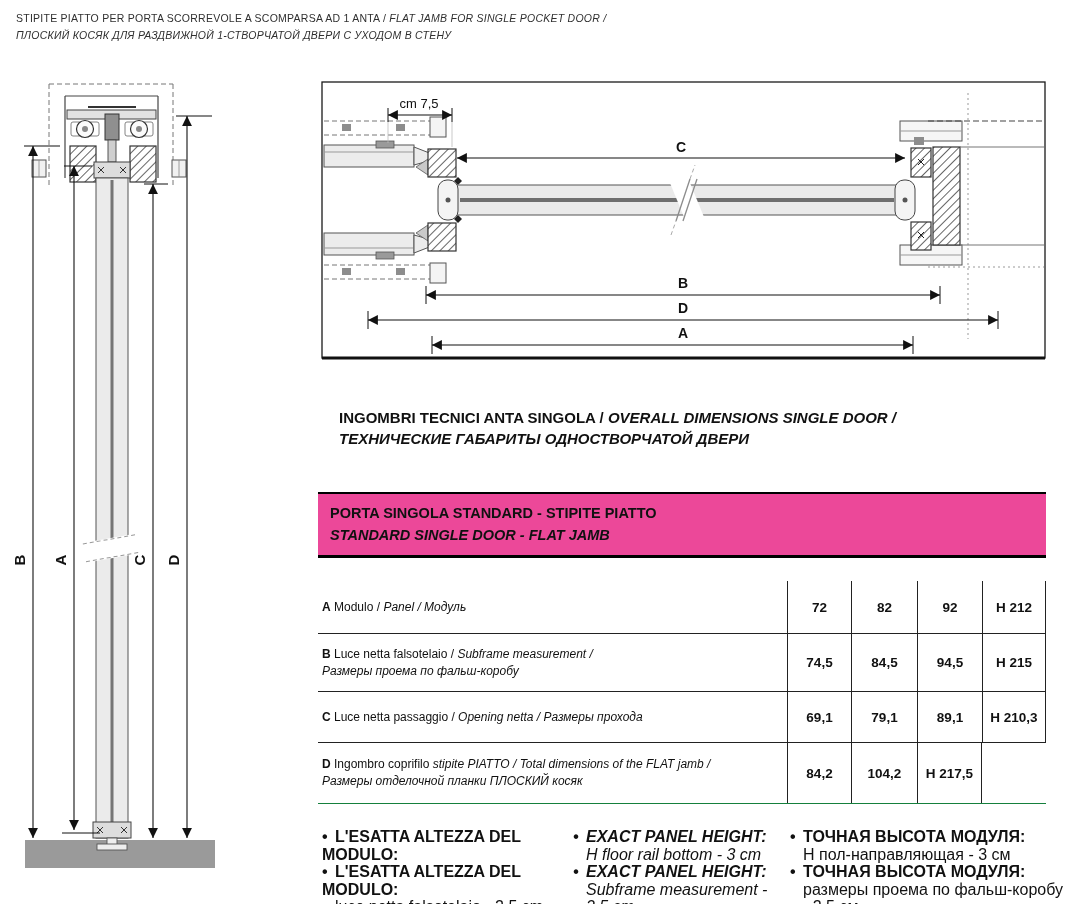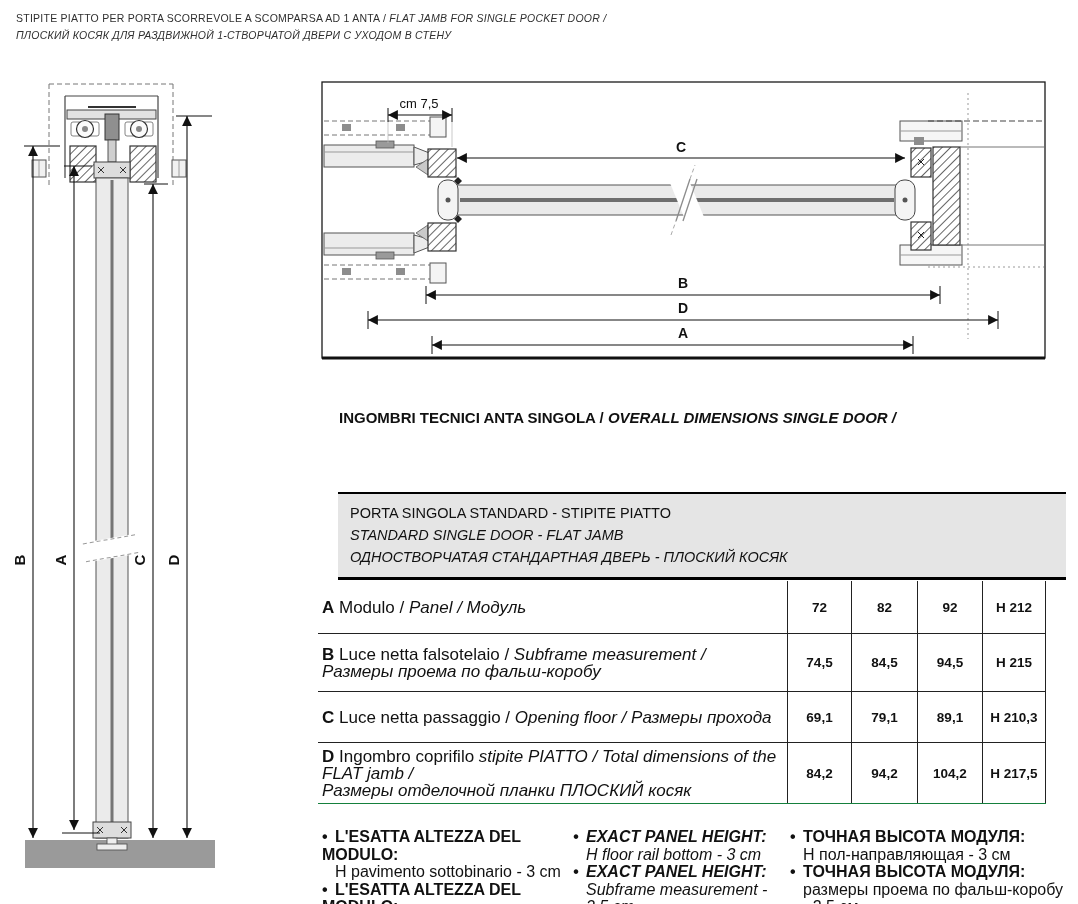--- a/index.html
+++ b/index.html
@@ -6,28 +6,28 @@
   #page{position:relative;width:1078px;height:904px;background:#fff;overflow:hidden;
         font-family:"Liberation Sans","DejaVu Sans",sans-serif;color:#111;}
   .abs{position:absolute;}
   
   #doc-title{left:16px;top:10px;font-size:10.5px;letter-spacing:.25px;color:#2f2f2f;line-height:17px;white-space:nowrap;}
   .it{font-style:italic;}
   .bold{font-weight:bold;}
   
   #section-heading{left:339px;top:407px;font-size:15px;font-weight:bold;line-height:21px;white-space:nowrap;}
   
-  #table-header-box{left:318px;top:492px;width:704px;background:#e5e5e5;
+  #table-header-box{left:318px;top:492px;width:704px;background:#ec4899;
     border-top:2px solid #000;border-bottom:3px solid #000;padding:8px 12px 9px 12px;
-    font-size:14.5px;font-weight:normal;line-height:22px;margin-left:20px;}
+    font-size:14.5px;font-weight:bold;line-height:22px;}
   
   #dim-table{left:318px;top:581px;width:728px;}
   .trow{display:grid;grid-template-columns:469px 64px 66px 65px 64px;border-bottom:1px solid #222;}
   .trow:last-child{border-bottom:1px solid #15803d;}
-  .tdesc{display:flex;flex-direction:column;justify-content:center;font-size:17px;line-height:17px;padding:4px 6px 4px 4px;}
+  .tdesc{display:flex;flex-direction:column;justify-content:center;font-size:12px;line-height:17px;padding:4px 6px 4px 4px;}
   .tval{display:flex;align-items:center;justify-content:center;font-size:13.5px;font-weight:bold;border-left:1px solid #222;text-align:right;}
   .tval:last-child{border-right:1px solid #222;}
   .r-a{height:52px;} .r-b{height:57px;} .r-c{height:50px;} .r-d{height:60px;}
   
   .fnote{top:828px;font-size:16px;line-height:17.5px;}
   #fnote-it{left:322px;width:240px;}
   #fnote-en{left:573px;width:210px;font-style:italic;}
   #fnote-ru{left:790px;width:275px;}
   .fn-h{font-weight:bold;}
   .fn-d{padding-left:13px;}
@@ -243,26 +243,26 @@
     <g font-size="14" font-weight="bold" fill="#111" text-anchor="middle">
       <text x="363" y="77">C</text>
       <text x="365" y="213">B</text>
       <text x="365" y="238">D</text>
       <text x="365" y="263">A</text>
     </g>
   </svg>
 
   <div class="abs" id="section-heading">
     <div><span>INGOMBRI TECNICI ANTA SINGOLA / </span><span class="it">OVERALL DIMENSIONS SINGLE DOOR /</span></div>
+    <div class="it">ТЕХНИЧЕСКИЕ ГАБАРИТЫ ОДНОСТВОРЧАТОЙ ДВЕРИ</div>
   </div>
 
   <div class="abs" id="table-header-box">
     <div>PORTA SINGOLA STANDARD - STIPITE PIATTO</div>
     <div class="it">STANDARD SINGLE DOOR - FLAT JAMB</div>
-    <div class="it">ОДНОСТВОРЧАТАЯ СТАНДАРТНАЯ ДВЕРЬ - ПЛОСКИЙ КОСЯК</div>
   </div>
 
   <div class="abs" id="dim-table">
     <div class="trow r-a">
       <div class="tdesc">
           <div>
         <span class="bold">A</span><span> Modulo / </span><span class="it">Panel / </span><span class="it">Модуль</span>
       </div>
         </div>
       <div class="tval">72</div>
@@ -278,45 +278,43 @@
       </div>
         </div>
       <div class="tval">74,5</div>
       <div class="tval">84,5</div>
       <div class="tval">94,5</div>
       <div class="tval">H 215</div>
     </div>
     <div class="trow r-c">
       <div class="tdesc">
           <div>
-        <span class="bold">C</span><span> Luce netta passaggio / </span><span class="it">Opening floor / </span><span class="it">Размеры прохода</span>
+        <span class="bold">C</span><span> Luce netta passaggio / </span><span class="it">Opening netta / </span><span class="it">Размеры прохода</span>
       </div>
         </div>
       <div class="tval">69,1</div>
       <div class="tval">79,1</div>
       <div class="tval">89,1</div>
       <div class="tval">H 210,3</div>
     </div>
     <div class="trow r-d">
       <div class="tdesc">
           <div>
         <span class="bold">D</span><span> Ingombro coprifilo </span><span class="it">stipite PIATTO / Total dimensions of the FLAT jamb /</span><br>
         <span class="it">Размеры отделочной планки ПЛОСКИЙ косяк</span>
       </div>
         </div>
       <div class="tval">84,2</div>
-      <div class="tval">94,2</div>
       <div class="tval">104,2</div>
       <div class="tval">H 217,5</div>
     </div>
   </div>
 
   <div class="abs fnote" id="fnote-it">
     <div class="fn-h"><span class="blt">•</span><span>L'ESATTA ALTEZZA DEL MODULO:</span></div>
-    <div class="fn-d">H pavimento sottobinario - 3 cm</div>
     <div class="fn-h"><span class="blt">•</span><span>L'ESATTA ALTEZZA DEL MODULO:</span></div>
     <div class="fn-d">luce netta falsotelaio - 2,5 cm</div>
   </div>
   <div class="abs fnote" id="fnote-en">
     <div class="fn-h"><span class="blt">•</span><span>EXACT PANEL HEIGHT:</span></div>
     <div class="fn-d">H floor rail bottom - 3 cm</div>
     <div class="fn-h"><span class="blt">•</span><span>EXACT PANEL HEIGHT:</span></div>
     <div class="fn-d">Subframe measurement - 2.5 cm</div>
   </div>
   <div class="abs fnote" id="fnote-ru">

